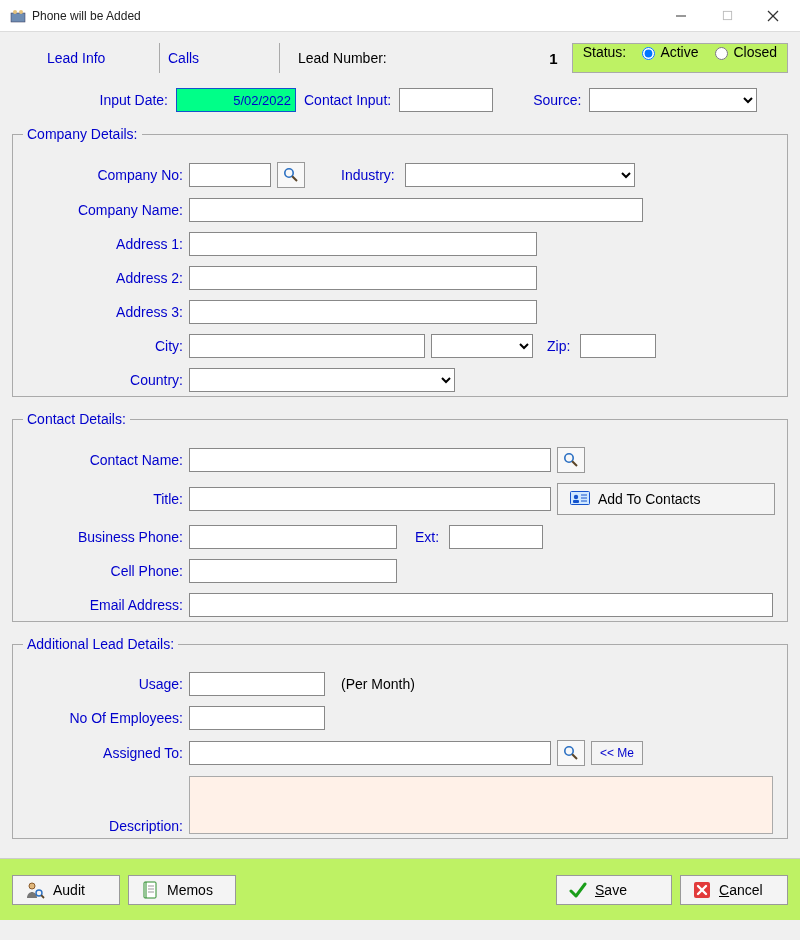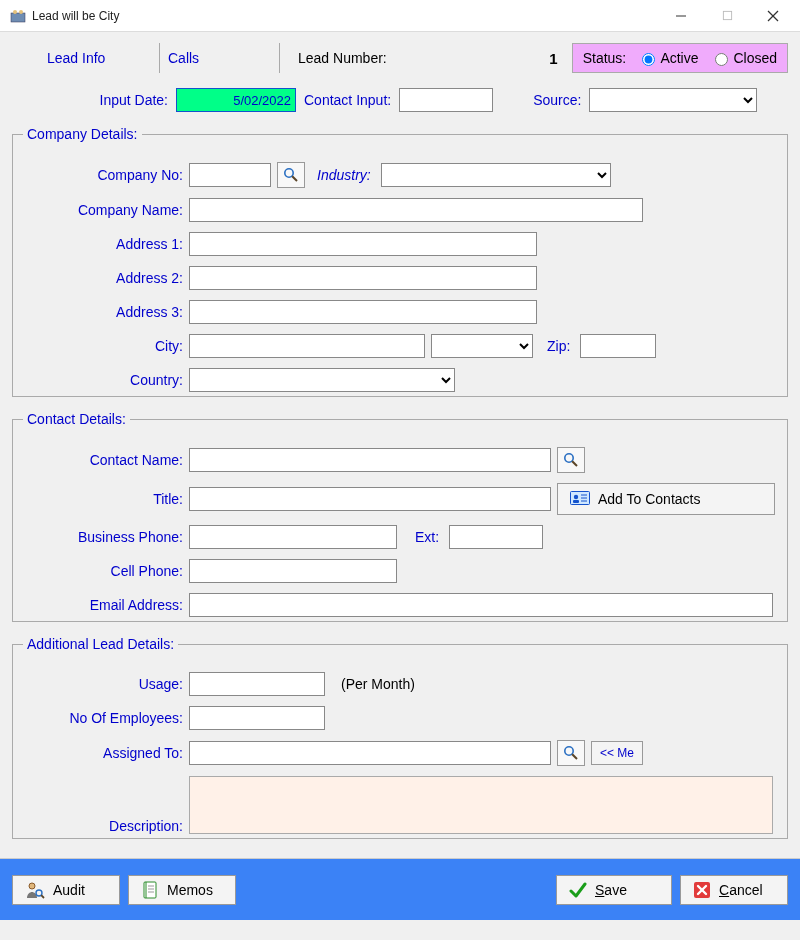--- a/index.html
+++ b/index.html
@@ -62,23 +62,23 @@
   .tab.first { border-left: none; }
   .lead-num {
     margin-left: 18px;
     display: flex; align-items: center;
     flex: 1;
   }
   .lead-num .label { font-size: 14px; color: #000; }
   .lead-num .value { margin-left: auto; margin-right: 14px; font-weight: bold; font-size: 15px; }
   .status-box {
     border: 1px solid #aaa;
-    background: #f0abfc;
+    background: #bef264;
     height: 30px;
-    display: flex; align-items: center;
+    display: flex; align-items: flex-start;
     padding: 0 10px;
     gap: 10px;
     font-size: 14px;
   }
   .status-box input[type=radio] {
     margin: 0 2px 0 6px;
     vertical-align: middle;
   }
   .row {
     display: flex;
@@ -175,21 +175,21 @@
     resize: none;
     height: 58px;
     width: 584px;
     border: 1px solid #aaa;
     font-family: inherit;
     padding: 4px;
     overflow-y: scroll;
   }
   .footer {
     border-top: 1px solid #ccc;
-    background: #3b82f6;
+    background: #bef264;
     padding: 10px 12px;
     display: flex;
     align-items: center;
     gap: 8px;
     height: 62px;
   }
   .footer .spacer { flex: 1; }
   .ul { text-decoration: underline; }
 
   .svg-ico { width: 16px; height: 16px; display: block; }
@@ -198,21 +198,21 @@
 <body>
 
 <div class="titlebar">
   <span class="app-icon">
     <svg class="svg-ico" viewBox="0 0 16 16">
         <rect x="1" y="5" width="14" height="9" fill="#6f8db3" stroke="#335" stroke-width="0.5"></rect>
         <circle cx="5" cy="4" r="2" fill="#e6c27a"></circle>
         <circle cx="11" cy="4" r="2" fill="#e6c27a"></circle>
       </svg>
   </span>
-  <span class="title-text">Lead will be City</span>
+  <span class="title-text">Phone will be Added</span>
   <div class="win-btn">
     <svg width="12" height="12" viewBox="0 0 12 12">
         <line x1="1" y1="6" x2="11" y2="6" stroke="#333" stroke-width="1"></line>
       </svg>
   </div>
   <div class="win-btn" style="color:#bbb">
     <svg width="11" height="11" viewBox="0 0 12 12">
         <rect x="1.5" y="1.5" width="9" height="9" fill="none" stroke="#bbb" stroke-width="1"></rect>
       </svg>
   </div>
@@ -255,21 +255,21 @@
 
     <div class="form-row">
       <span class="label-col">Company No:</span>
       <input class="txt" style="width: 82px;" value="">
       <span class="icon-btn">
         <svg class="svg-ico" viewBox="0 0 16 16">
             <circle cx="6" cy="6" r="4.2" fill="none" stroke="#2a6fc2" stroke-width="1.6"></circle>
             <line x1="9.2" y1="9.2" x2="14" y2="14" stroke="#5a4426" stroke-width="2"></line>
           </svg>
       </span>
-      <span class="lbl-blue" style="margin-left:6px;font-style:italic;">Industry:</span>
+      <span class="lbl-blue" style="margin-left:30px;">Industry:</span>
       <select class="sel" style="width:230px;"></select>
     </div>
 
     <div class="form-row">
       <span class="label-col">Company Name:</span>
       <input class="txt" style="width: 454px;" value="">
     </div>
 
     <div class="form-row">
       <span class="label-col">Address 1:</span>

